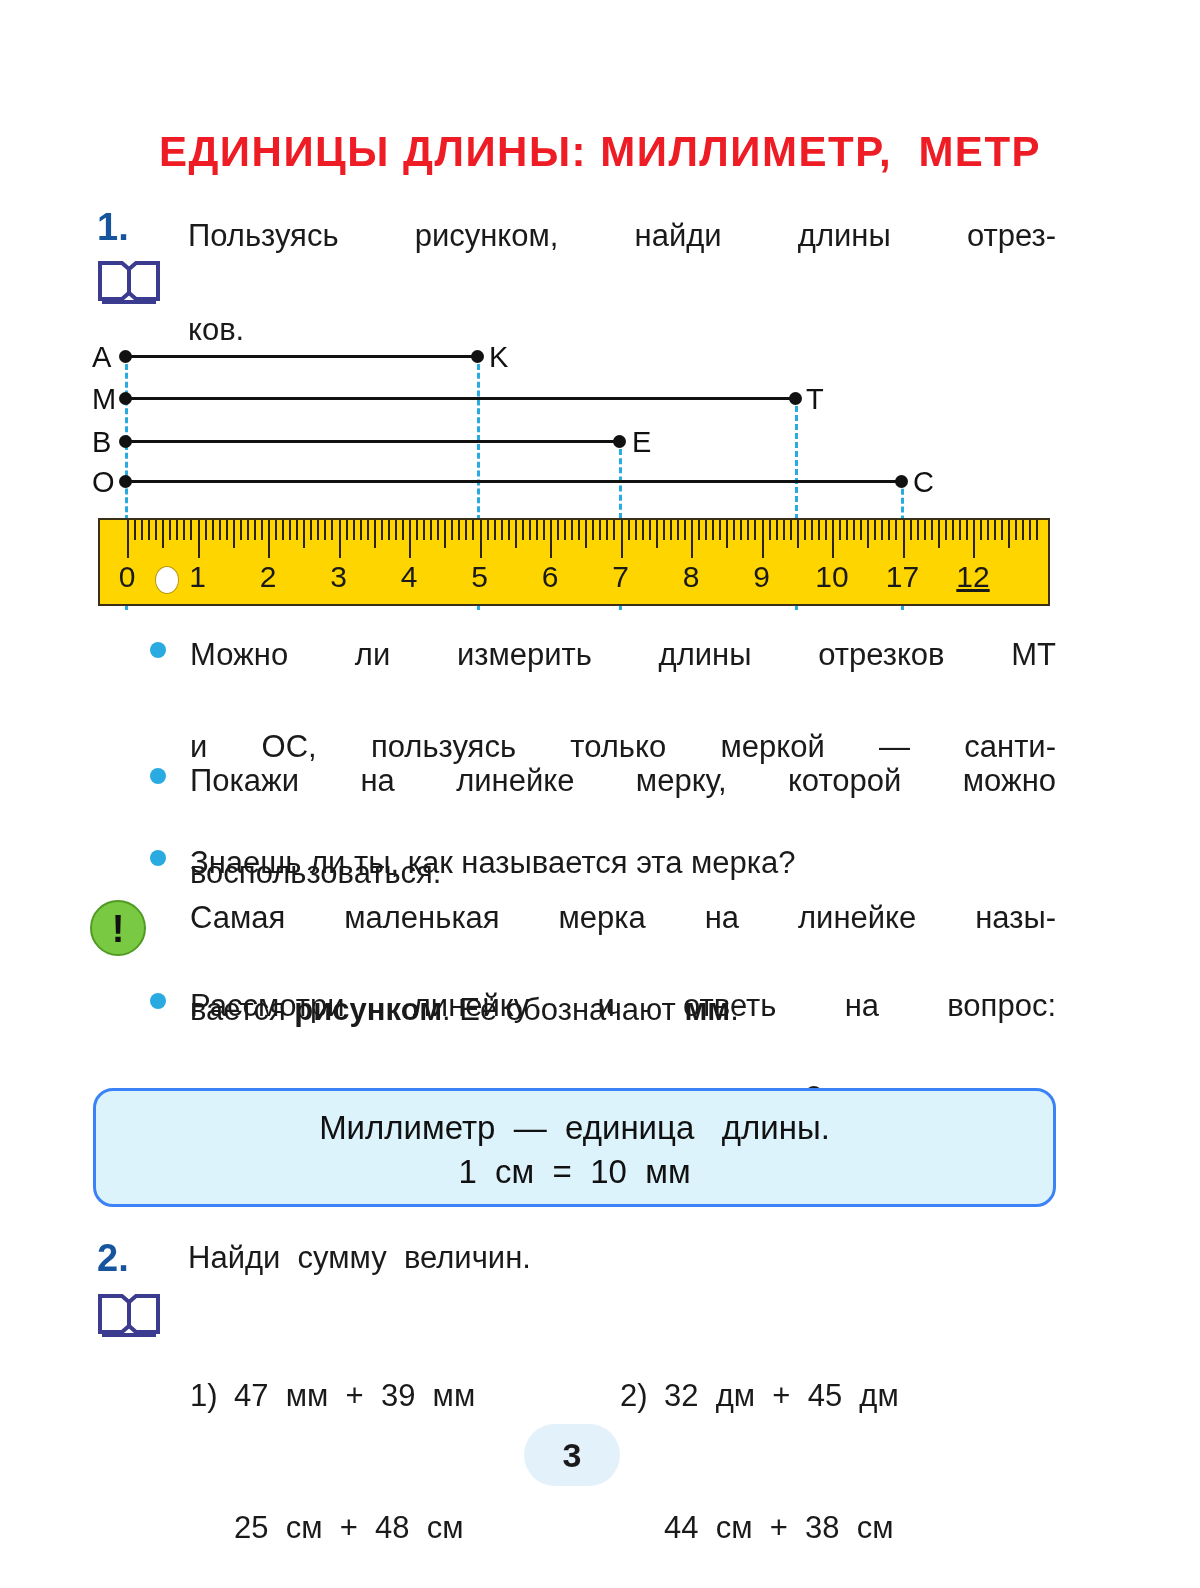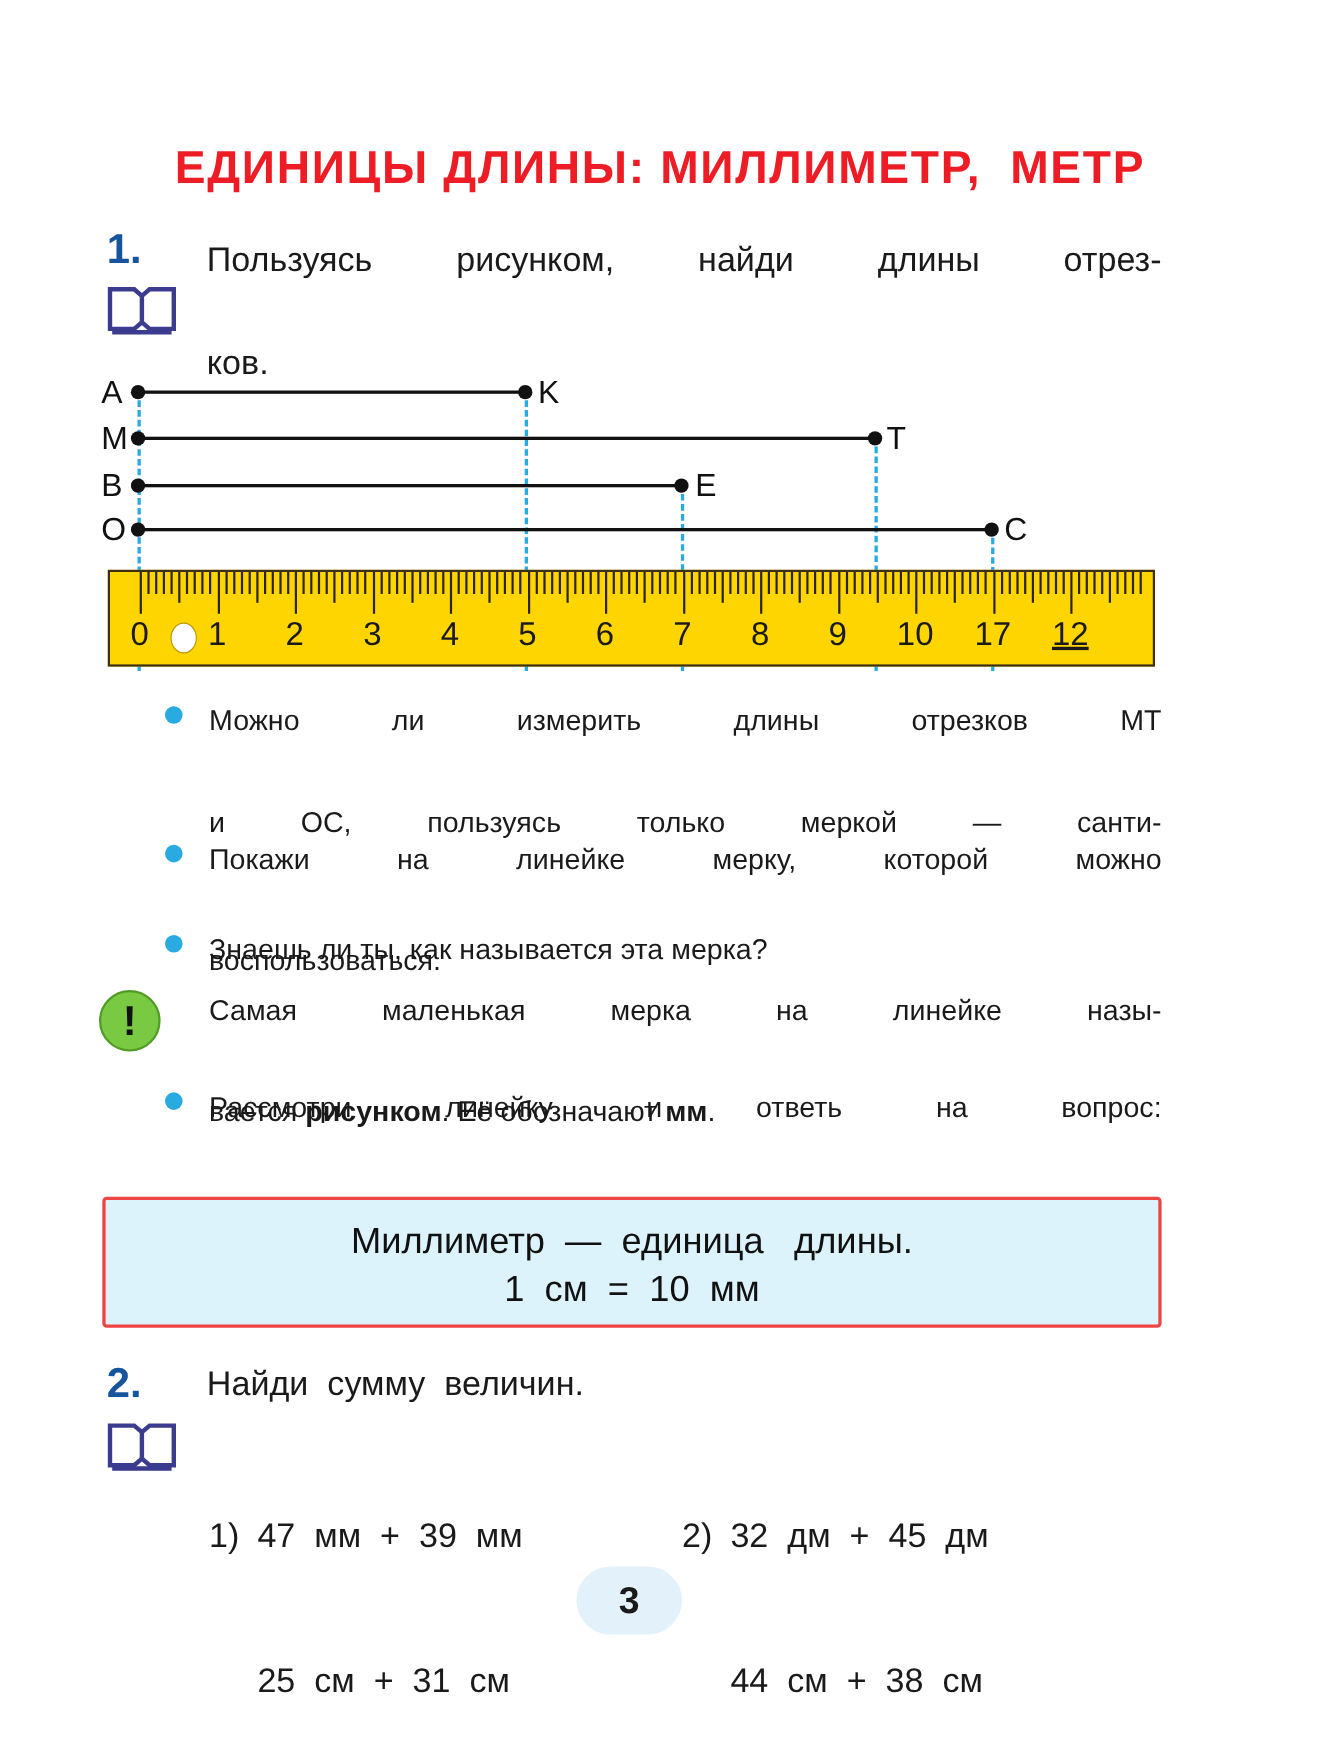--- a/index.html
+++ b/index.html
@@ -143,21 +143,21 @@
     left: 0;
     width: 16px;
     height: 16px;
     border-radius: 50%;
     background: #29abe2;
   }
   .bullet-text {
     position: absolute;
     left: 40px;
     width: 866px;
-    font-size: 26px;
+    font-size: 31px;
     line-height: 46px;
   }
   .just { text-align: justify; }
   .just > span { display: block; }
   .just > span.fill:after { content: ""; display: inline-block; width: 100%; }
 
   
   .note-badge {
     position: absolute;
     left: 90px;
@@ -180,22 +180,22 @@
     line-height: 50px;
   }
 
   
   .def-box {
     position: absolute;
     left: 93px;
     top: 1088px;
     width: 963px;
     height: 119px;
-    border: 3px solid #ef4444;
-    border-radius: 4px;
+    border: 3px solid #3b82f6;
+    border-radius: 20px;
     background: #ddf3fb;
     box-sizing: border-box;
   }
   .def-line {
     position: absolute;
     left: 0; right: 0;
     text-align: center;
     font-size: 33px;
     color: #111;
     white-space: pre;
@@ -498,21 +498,21 @@
 <svg class="book-icon b2" viewBox="0 0 66 50">
   <path d="M4 8 H26 L33 14 L40 8 H62 V44 H40 L33 38 L26 44 H4 Z" fill="#ffffff" stroke="#3b3b8f" stroke-width="4"></path>
   <path d="M33 14 V38" stroke="#3b3b8f" stroke-width="4"></path>
   <path d="M8 44 V47 H58 V44" stroke="#3b3b8f" stroke-width="4" fill="none"></path>
 </svg>
 
 <div class="task2-text">Найди  сумму  величин.</div>
 
 <div class="ex-col c1">
   <span class="row"><span class="lead">1)</span><span>47  мм  +  39  мм</span></span>
-  <span class="row"><span class="lead"></span><span>25  см  +  31  см</span></span>
+  <span class="row"><span class="lead"></span><span>25  см  +  48  см</span></span>
   
 </div>
 
 <div class="ex-col c2">
   <span class="row"><span class="lead">2)</span><span>32  дм  +  45  дм</span></span>
   <span class="row"><span class="lead"></span><span>44  см  +  38  см</span></span>
   
 </div>
 
 <div class="page-pill">

